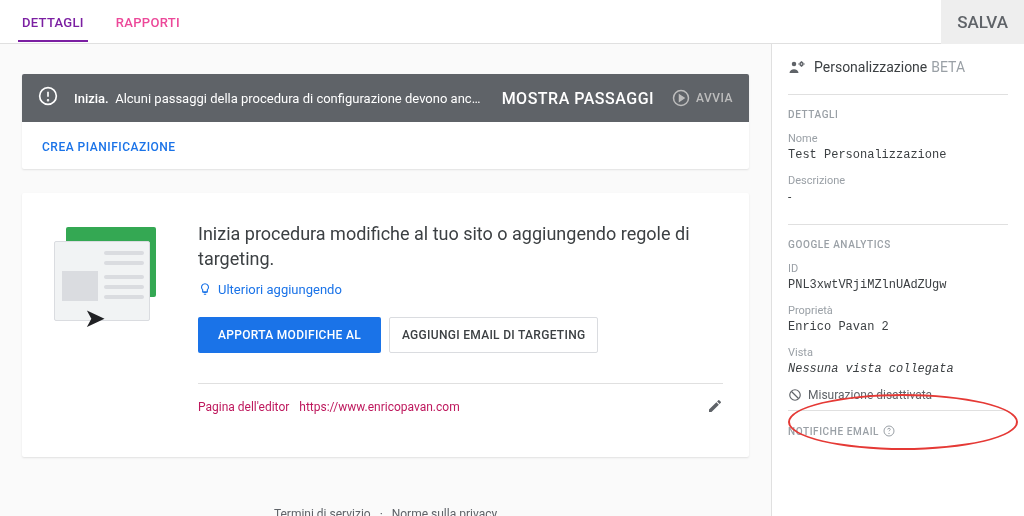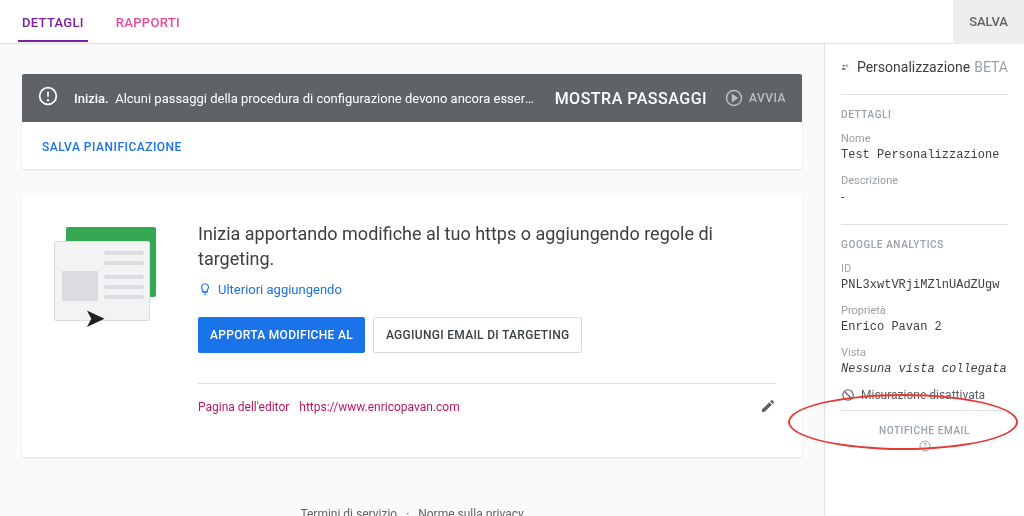--- a/index.html
+++ b/index.html
@@ -2,45 +2,45 @@
 <html><head>
 <meta charset="utf-8">
 <style>
   * { box-sizing: border-box; margin: 0; padding: 0; font-family: Roboto, Arial, sans-serif; }
   body { background: #fafafa; width: 1024px; height: 516px; overflow: hidden; position: relative; }
 
   .topbar { display: flex; align-items: center; justify-content: space-between; border-bottom: 1px solid #e0e0e0; background: #fff; height: 44px; padding-left: 18px; }
   .tabs { display: flex; gap: 24px; }
   .tab { font-size: 13px; font-weight: 500; letter-spacing: 0.3px; color: #ec4899; padding: 14px 4px 12px; cursor: pointer; }
   .tab.active { color: #7b1fa2; border-bottom: 2px solid #7b1fa2; padding-bottom: 10px; }
-  .save-btn { background: #eee; color: #5f6368; font-size: 13px; font-weight: 500; padding: 10px 16px; border: none; height: 44px; cursor: pointer; }
+  .save-btn { background: #eee; color: #5f6368; font-size: 17px; font-weight: 500; padding: 10px 16px; border: none; height: 44px; cursor: pointer; }
 
   .main { display: flex; height: calc(100% - 44px); }
   .content { flex: 1; padding: 30px 22px 0 22px; overflow: hidden; }
-  .sidebar { width: 200px; border-left: 1px solid #e0e0e0; background: #fff; padding: 14px 16px; overflow: hidden; }
+  .sidebar { width: 253px; border-left: 1px solid #e0e0e0; background: #fff; padding: 14px 16px; overflow: hidden; }
 
   .banner-wrap { background: #fff; border-radius: 2px; box-shadow: 0 1px 2px rgba(0,0,0,0.1); margin-bottom: 24px; }
   .banner { background: #5f6368; color: #fff; display: flex; align-items: center; padding: 12px 16px; border-radius: 2px 2px 0 0; }
   .banner .icon { margin-right: 16px; flex-shrink: 0; }
   .banner .msg { font-size: 13px; flex: 1; white-space: nowrap; overflow: hidden; text-overflow: ellipsis; }
   .banner .msg b { font-weight: 500; }
   .banner .show-steps { font-size: 16px; font-weight: 500; letter-spacing: 0.5px; margin: 0 18px; cursor: pointer; color: #fff; }
   .banner .launch { display: flex; align-items: center; font-size: 12px; font-weight: 500; letter-spacing: 0.5px; color: #bdbdbd; cursor: pointer; }
   .banner .launch svg { margin-right: 6px; }
   .schedule-row { padding: 14px 20px; }
   .schedule-link { color: #1a73e8; font-size: 12px; font-weight: 500; letter-spacing: 0.5px; cursor: pointer; }
 
   .card { background: #fff; border-radius: 2px; box-shadow: 0 1px 2px rgba(0,0,0,0.1); padding: 28px 26px 40px; display: flex; gap: 30px; }
   .illus { width: 120px; height: 120px; position: relative; flex-shrink: 0; }
   .card-body { flex: 1; }
   .card-body h2 { font-size: 18px; font-weight: 400; color: #3c4043; line-height: 1.4; margin-bottom: 10px; }
   .more-info { display: inline-flex; align-items: center; color: #1a73e8; font-size: 13px; cursor: pointer; margin-bottom: 20px; }
   .more-info svg { margin-right: 6px; }
   .btns { display: flex; gap: 8px; margin-bottom: 30px; }
-  .btn-primary { background: #1a73e8; color: #fff; font-size: 12px; font-weight: 500; letter-spacing: 0.3px; padding: 10px 12px; border: none; border-radius: 2px; cursor: pointer; }
+  .btn-primary { background: #1a73e8; color: #fff; font-size: 12px; font-weight: 500; letter-spacing: 0.3px; padding: 10px 20px; border: none; border-radius: 2px; cursor: pointer; }
   .btn-outline { background: #fff; color: #3c4043; font-size: 12px; font-weight: 500; letter-spacing: 0.3px; padding: 10px 12px; border: 1px solid #dadce0; border-radius: 2px; cursor: pointer; }
   .editor-row { border-top: 1px solid #e0e0e0; padding-top: 14px; display: flex; align-items: center; font-size: 12px; color: #be185d; }
   .editor-row .label { margin-right: 10px; }
   .editor-row .url { margin-right: auto; }
   .editor-row .pencil { color: #5f6368; cursor: pointer; }
 
   .footer { text-align: center; font-size: 12px; color: #5f6368; margin-top: 50px; }
   .footer a { color: #5f6368; text-decoration: underline; cursor: pointer; }
 
   .side-title { display: flex; align-items: center; font-size: 14px; color: #3c4043; margin-bottom: 18px; }
@@ -97,38 +97,38 @@
         <span class="show-steps">MOSTRA PASSAGGI</span>
         <span class="launch">
           <svg width="18" height="18" viewBox="0 0 24 24" fill="none" stroke="#bdbdbd" stroke-width="2">
               <circle cx="12" cy="12" r="10"></circle>
               <polygon points="10,8 16,12 10,16" fill="#bdbdbd"></polygon>
             </svg>
           <span>AVVIA</span>
         </span>
       </div>
       <div class="schedule-row">
-        <span class="schedule-link">SALVA PIANIFICAZIONE</span>
+        <span class="schedule-link">CREA PIANIFICAZIONE</span>
       </div>
     </div>
 
     <div class="card">
       <div class="illus">
         <div class="back"></div>
         <div class="front"></div>
         <div class="pic"></div>
         <div class="line l1"></div>
           <div class="line l2"></div>
           <div class="line l3"></div>
           <div class="line l4"></div>
           <div class="line l5"></div>
         <div class="cursor">➤</div>
       </div>
       <div class="card-body">
-        <h2>Inizia apportando modifiche al tuo https o aggiungendo regole di targeting.</h2>
+        <h2>Inizia procedura modifiche al tuo sito o aggiungendo regole di targeting.</h2>
         <div class="more-info">
           <svg width="14" height="14" viewBox="0 0 24 24" fill="none" stroke="#1a73e8" stroke-width="2">
               <path d="M9 18h6M10 21h4M12 3a6 6 0 00-4 10.5V17h8v-3.5A6 6 0 0012 3z"></path>
             </svg>
           <span>Ulteriori aggiungendo</span>
         </div>
         <div class="btns">
           <button class="btn-primary">APPORTA MODIFICHE AL</button>
           <button class="btn-outline">AGGIUNGI EMAIL DI TARGETING</button>
         </div>
@@ -182,21 +182,21 @@
       <div class="measure-off">
         <svg width="14" height="14" viewBox="0 0 24 24" fill="none" stroke="#5f6368" stroke-width="2">
             <circle cx="12" cy="12" r="9"></circle>
             <line x1="6" y1="6" x2="18" y2="18"></line>
           </svg>
         <span>Misurazione disattivata</span>
       </div>
     </div>
 
     <div class="side-section">
-      <div class="side-heading" style="display:flex;align-items:center;gap:4px;flex-direction:column;">
+      <div class="side-heading" style="display:flex;align-items:center;gap:4px;">
         <span>NOTIFICHE EMAIL</span>
         <svg width="12" height="12" viewBox="0 0 24 24" fill="none" stroke="#9aa0a6" stroke-width="2">
             <circle cx="12" cy="12" r="10"></circle>
             <path d="M9.5 9a2.5 2.5 0 115 0c0 1.5-2.5 2-2.5 3.5"></path>
             <circle cx="12" cy="17" r="0.5" fill="#9aa0a6"></circle>
           </svg>
       </div>
     </div>
   </div>
 </div>

